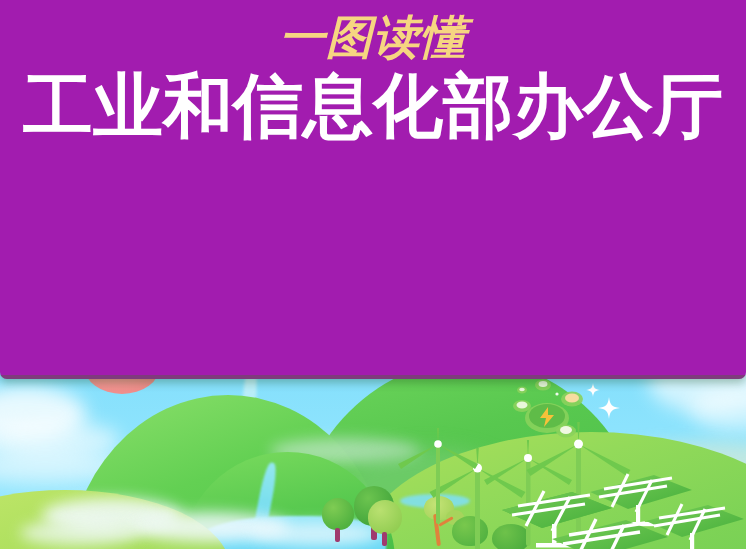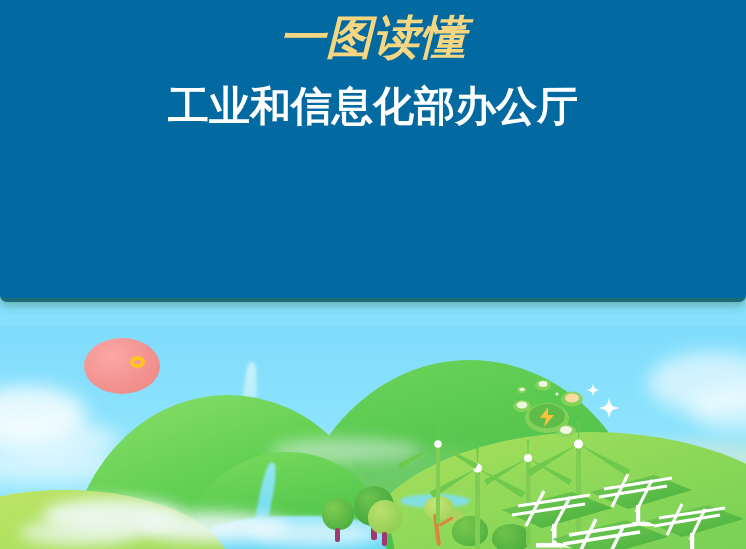--- a/index.html
+++ b/index.html
@@ -27,22 +27,22 @@
     width: 746px;
     height: 549px;
   }
 
   
   #banner {
     position: absolute;
     left: 0;
     top: 0;
     width: 746px;
-    height: 302px;
-    background: #0369a1;
+    height: 379px;
+    background: #a21caf;
     border-bottom-left-radius: 7px;
     border-bottom-right-radius: 7px;
     box-shadow: 0 4px 9px rgba(20, 70, 20, 0.30);
     z-index: 5;
     overflow: hidden;
   }
   #banner:after {
     content: "";
     position: absolute;
     left: 0;
@@ -69,21 +69,21 @@
 
   .title-block {
     position: absolute;
     left: 0;
     right: 0;
     top: 74px;
     text-align: center;
     color: #FFFFFF;
   }
   .title-line {
-    font-size: 41px;
+    font-size: 70px;
     line-height: 64px;
     font-weight: bold;
     white-space: nowrap;
     letter-spacing: 0px;
   }
 
   
   .sky {
     position: absolute;
     left: 0;

